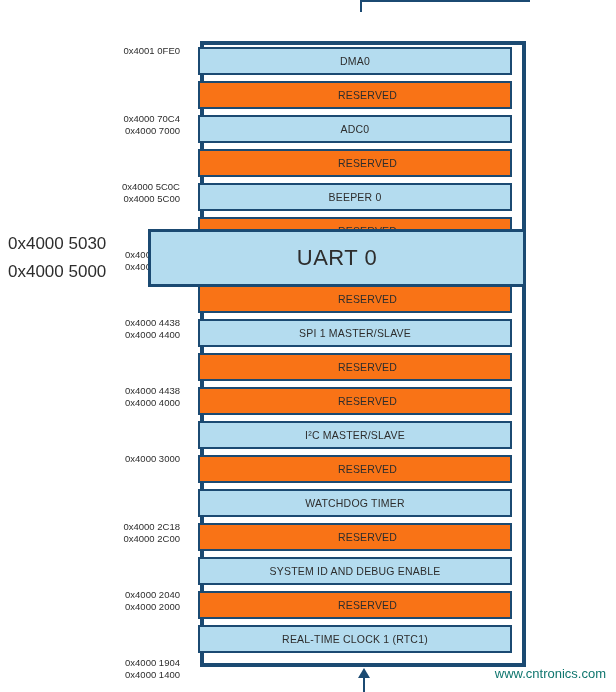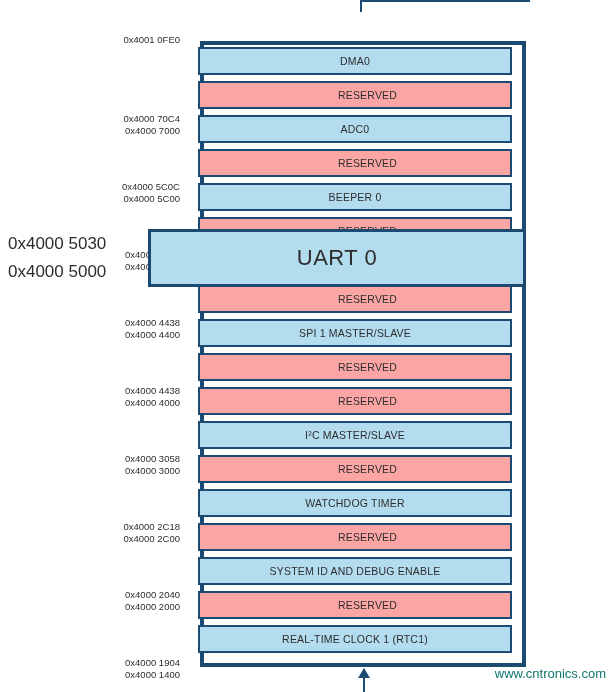--- a/index.html
+++ b/index.html
@@ -66,21 +66,21 @@
     font-size: 10.5px;
     color: #2d2d2d;
     letter-spacing: 0.2px;
     white-space: nowrap;
     overflow: hidden;
   }
   .row.block {
     background: #b4dcef;
   }
   .row.reserved {
-    background: #fca5a5;
+    background: #f97316;
     padding-left: 25px;
   }
 
   
   .addr-pair {
     position: absolute;
     left: 0;
     width: 190px;
     text-align: right;
     padding-right: 10px;
@@ -153,21 +153,21 @@
     <div class="row block">I²C MASTER/SLAVE</div>
     <div class="row reserved">RESERVED</div>
     <div class="row block">WATCHDOG TIMER</div>
     <div class="row reserved">RESERVED</div>
     <div class="row block">SYSTEM ID AND DEBUG ENABLE</div>
     <div class="row reserved">RESERVED</div>
     <div class="row block">REAL-TIME CLOCK 1 (RTC1)</div>
   </div>
 
 <div id="addresses">
-    <div class="addr-pair" style="top: 34px;">
+    <div class="addr-pair" style="top: 45px;">
       <div>0x4001 0FE0</div>
     </div>
     <div class="addr-pair" style="top: 113px;">
       <div>0x4000 70C4</div>
       <div>0x4000 7000</div>
     </div>
     <div class="addr-pair" style="top: 181px;">
       <div>0x4000 5C0C</div>
       <div>0x4000 5C00</div>
     </div>
@@ -177,21 +177,20 @@
     </div>
     <div class="addr-pair" style="top: 317px;">
       <div>0x4000 4438</div>
       <div>0x4000 4400</div>
     </div>
     <div class="addr-pair" style="top: 385px;">
       <div>0x4000 4438</div>
       <div>0x4000 4000</div>
     </div>
     <div class="addr-pair" style="top: 453px;">
-      <div>0x4000 3058</div>
       <div>0x4000 3000</div>
     </div>
     <div class="addr-pair" style="top: 521px;">
       <div>0x4000 2C18</div>
       <div>0x4000 2C00</div>
     </div>
     <div class="addr-pair" style="top: 589px;">
       <div>0x4000 2040</div>
       <div>0x4000 2000</div>
     </div>

